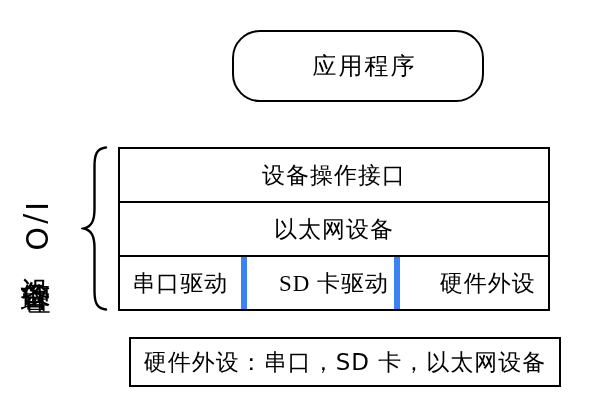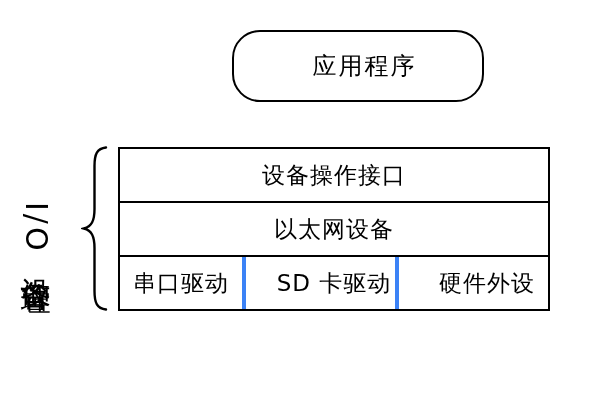--- a/index.html
+++ b/index.html
@@ -76,31 +76,32 @@
     font-size: 23px;
     letter-spacing: 1px;
   }
   .row + .row {
     border-top: 2px solid #000000;
   }
   .row.cells {
     align-items: stretch;
     justify-content: stretch;
     padding: 0;
+    font-family: Liberation Serif, serif;
   }
   .cell {
     flex: 1 1 0;
     display: flex;
     align-items: center;
     justify-content: center;
     font-size: 23px;
     letter-spacing: 1px;
   }
   .cell + .cell {
-    border-left: 4px solid #3b82f6;
+    border-left: 6px solid #3b82f6;
     padding-left: 27px;
   }
   
   .hw-box {
     position: absolute;
     left: 129px;
     top: 337px;
     width: 428px;
     height: 46px;
     border: 2px solid #000000;
@@ -141,14 +142,17 @@
       </div>
       <div class="cell">
         <span>SD 卡驱动</span>
       </div>
       <div class="cell">
         <span>硬件外设</span>
       </div>
     </div>
   </div>
 
+  <div class="hw-box">
+    <span>硬件外设：串口，SD 卡，以太网设备</span>
+  </div>
 
 </div>
 
 </body></html>

